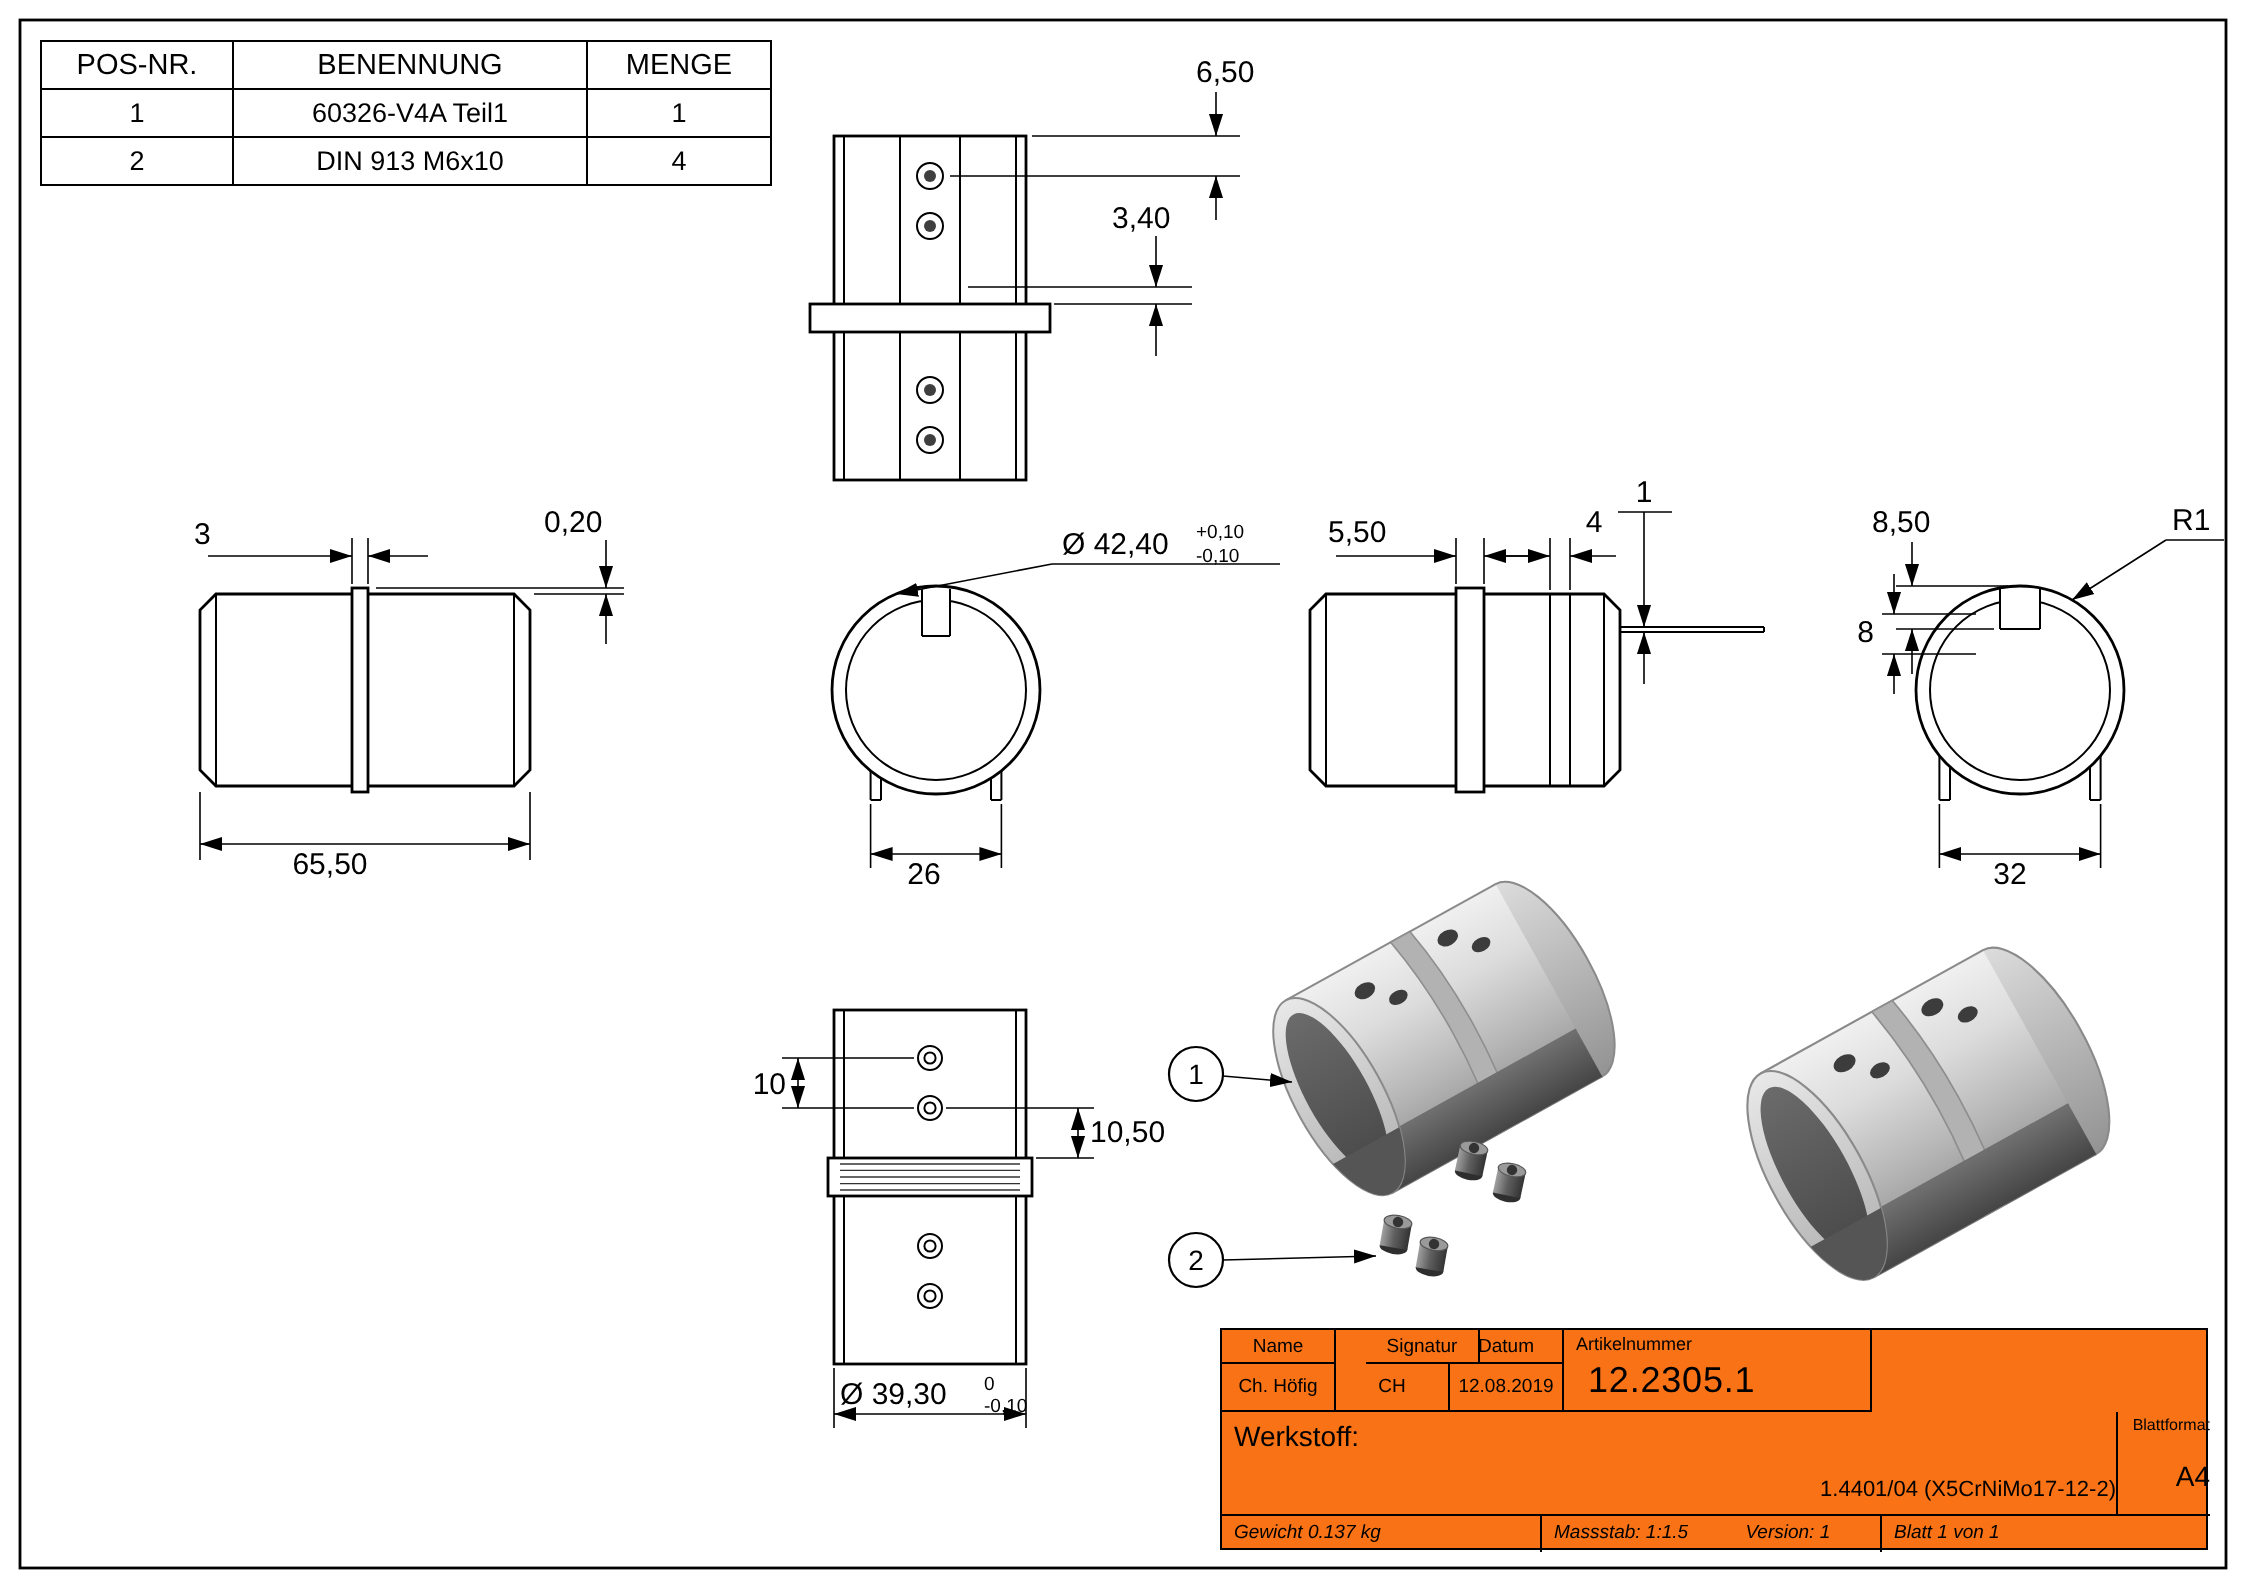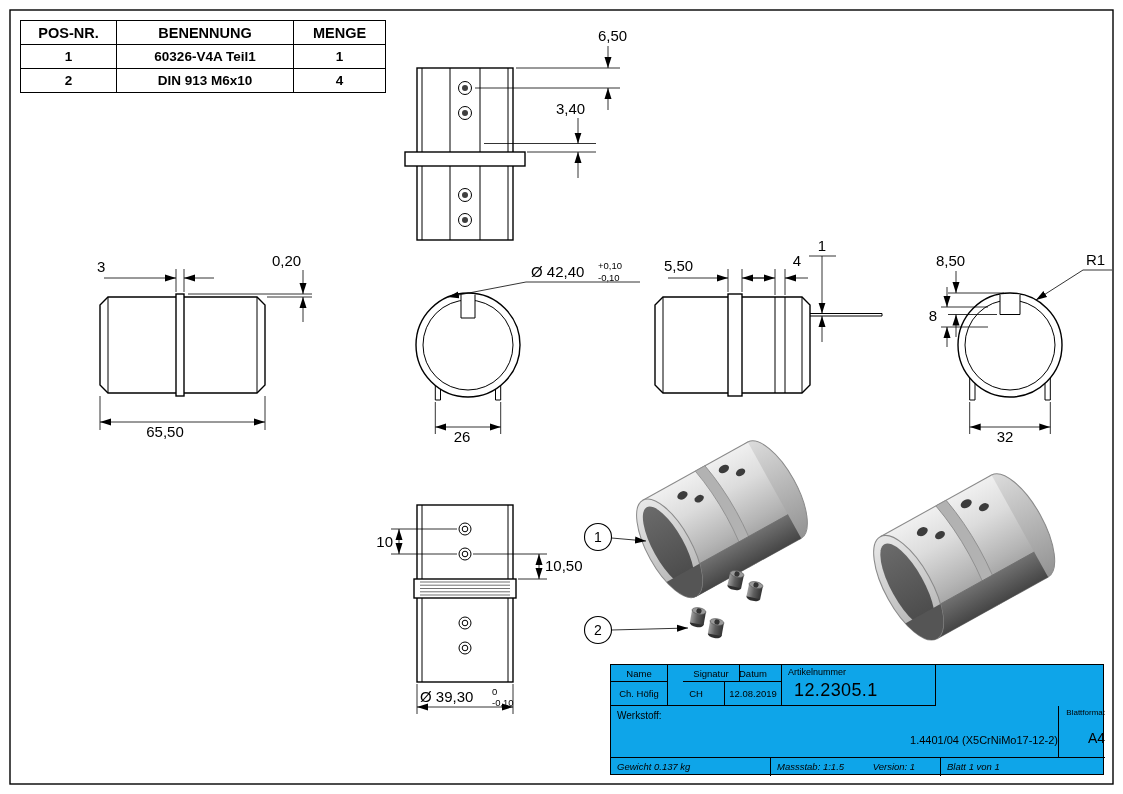--- a/index.html
+++ b/index.html
@@ -1,37 +1,37 @@
 <!DOCTYPE html>
 <html><head>
 <meta charset="utf-8">
 <style>
   html,body{margin:0;padding:0;background:#fff;}
   .sheet{position:relative;width:1123px;height:794px;background:#fff;overflow:hidden;
          font-family:"Liberation Sans",sans-serif;color:#000;}
   .sheet svg{position:absolute;left:0;top:0;}
 
   
-  .parts-table{position:absolute;left:20px;top:20px;border-collapse:collapse;text-align:center;font-weight:bold;}
+  .parts-table{position:absolute;left:20px;top:20px;border-collapse:collapse;text-align:center;}
   .parts-table td{border:1px solid #000;height:23px;padding:0 4px;font-size:13.5px;}
   .parts-table tr.head td{font-size:14.5px;}
 
   
   .titleblock{position:absolute;left:610px;top:664px;width:494px;height:111px;
-              border:1px solid #000;box-sizing:border-box;background:#0ea5e9;}
+              border:1px solid #000;box-sizing:border-box;background:#f97316;}
   .cell{position:absolute;box-sizing:border-box;border-right:1px solid #000;border-bottom:1px solid #000;
         font-size:9.5px;overflow:hidden;}
   .cell.nor{border-right:none;}
   .cell.nob{border-bottom:none;}
   .ctr{display:flex;align-items:center;justify-content:center;}
   .artikel .label{display:block;font-size:9px;padding:2px 0 0 6px;}
   .artikel .value{display:block;font-size:18px;padding:3px 0 0 12px;letter-spacing:.4px;}
   .oberfl{padding:4px 0 0 6px;}
   .oberfl .val{margin-left:8px;}
-  .werk .label{display:block;font-size:10px;padding:4px 0 0 6px;}
+  .werk .label{display:block;font-size:14px;padding:4px 0 0 6px;}
   .werk .value{display:block;font-size:11px;padding:13px 0 0 6px;text-align:right;}
   .blattf{text-align:right;}
   .blattf .label{display:block;font-size:8px;padding-top:2px;}
   .blattf .value{display:block;font-size:14px;padding-top:13px;}
   .brow{line-height:17px;padding-left:6px;font-style:italic;}
   .brow .sp2{margin-left:26px;}
 
   
   .edge{stroke:#000;stroke-width:1.4;fill:none;}
   .edge2{stroke:#000;stroke-width:1;fill:none;}

